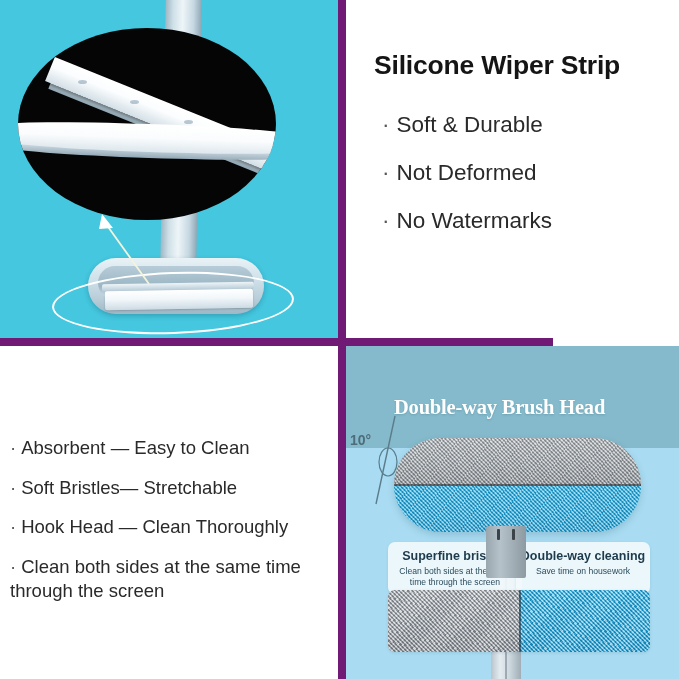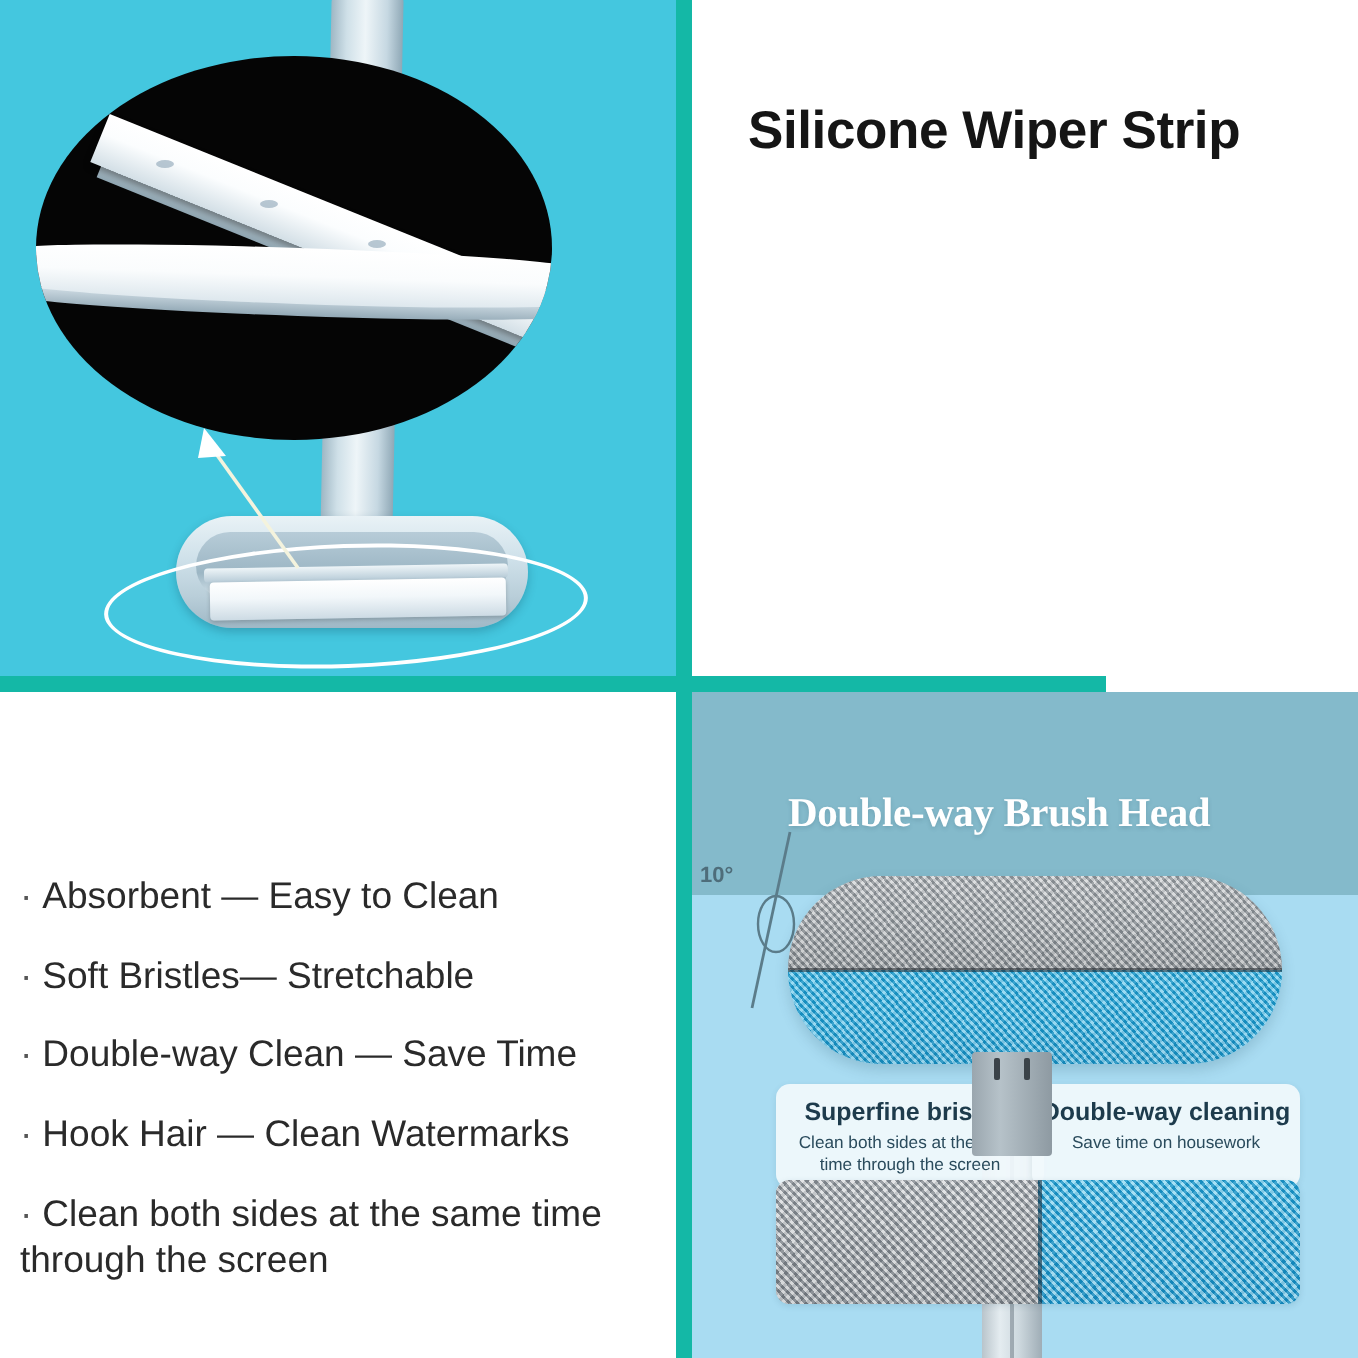--- a/index.html
+++ b/index.html
@@ -10,21 +10,21 @@
   body {
     width: 679px;
     height: 679px;
     font-family: "Liberation Sans", sans-serif;
     overflow: hidden;
   }
   .page {
     position: relative;
     width: 553px;
     height: 679px;
-    background: #14b8a6;
+    background: #701a75;
   }
 
   
   .quad {
     position: absolute;
     overflow: hidden;
   }
   #quad-photo-wiper {
     left: 0; top: 0;
     width: 338px; height: 338px;
@@ -213,21 +213,21 @@
     font-family: Liberation Serif, serif;
   }
   #angle-annotation {
     position: absolute;
     left: 2px; top: 68px;
     width: 62px; height: 92px;
   }
   #angle-label {
     position: absolute;
     left: 4px; top: 86px;
-    font-size: 11px;
+    font-size: 14px;
     font-weight: bold;
     color: #4e6d7a;
     text-align: right;
   }
   #brush-head-body {
     position: absolute;
     left: 48px; top: 92px;
     width: 247px; height: 94px;
     border-radius: 47px;
     overflow: hidden;
@@ -378,36 +378,44 @@
       <div class="inset-dot" style="left:112px; top:72px;"></div>
       <div class="inset-dot" style="left:166px; top:92px;"></div>
       <div id="inset-strip-horizontal-edge"></div>
       <div id="inset-strip-horizontal"></div>
     </div>
   </div>
 
   <div class="quad" id="quad-text-wiper">
     <div class="panel-title" id="title-wiper">Silicone Wiper Strip</div>
 
+    <ul class="bullet-list" id="list-wiper">
+      <li>
+        <span class="bullet-dot">·</span><span>Soft &amp; Durable</span>
+      </li>
+      <li>
+        <span class="bullet-dot">·</span><span>Not Deformed</span>
+      </li>
+      <li>
+        <span class="bullet-dot">·</span><span>No Watermarks</span>
+      </li>
+    </ul>
   </div>
 
   <div class="quad" id="quad-text-ergonomic">
 
     <ul class="bullet-list" id="list-ergonomic">
       <li>
         <span class="bullet-dot">·</span><span>Absorbent — Easy to Clean</span>
       </li>
       <li>
         <span class="bullet-dot">·</span><span>Soft Bristles— Stretchable</span>
       </li>
       <li>
-        <span class="bullet-dot">·</span><span>Double-way Clean — Save Time</span>
-      </li>
-      <li>
-        <span class="bullet-dot">·</span><span>Hook Hair — Clean Watermarks</span>
+        <span class="bullet-dot">·</span><span>Hook Head — Clean Thoroughly</span>
       </li>
       <li>
         <span class="bullet-dot">·</span><span>Clean both sides at the same time through the screen</span>
       </li>
     </ul>
   </div>
 
   <div class="quad" id="quad-photo-brush">
 
     <div id="brush-head-heading">Double-way Brush Head</div>

